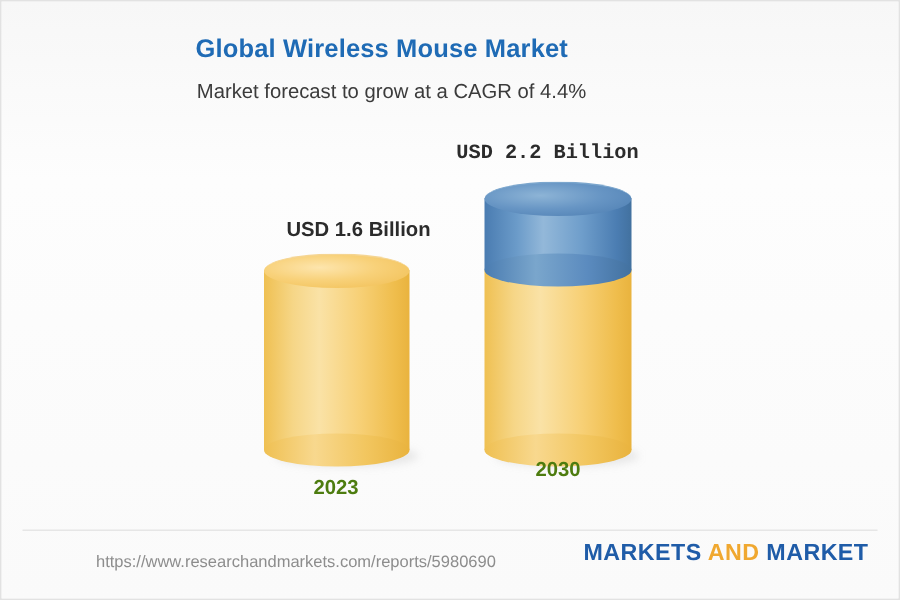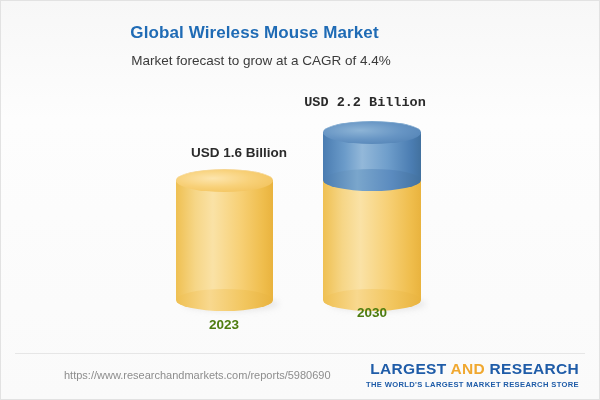--- a/index.html
+++ b/index.html
@@ -203,18 +203,17 @@
         <div class="axis-label" style="left:291px; top:304px;">2030</div>
       </div>
 
     </div>
 
     <div class="footer-divider"></div>
 
     <div class="footer-url">https://www.researchandmarkets.com/reports/5980690</div>
 
     <div class="logo">
-      <div class="logo-main"><span>LARGEST</span><span> </span><span class="accent">AND</span><span> </span><span>RESEARCH</span></div>
-      <div class="logo-tagline">THE WORLD'S LARGEST MARKET RESEARCH STORE</div>
+      <div class="logo-main"><span>MARKETS</span><span> </span><span class="accent">AND</span><span> </span><span>MARKET</span></div>
     </div>
 
   </div>
 </div>
 
 </body></html>

